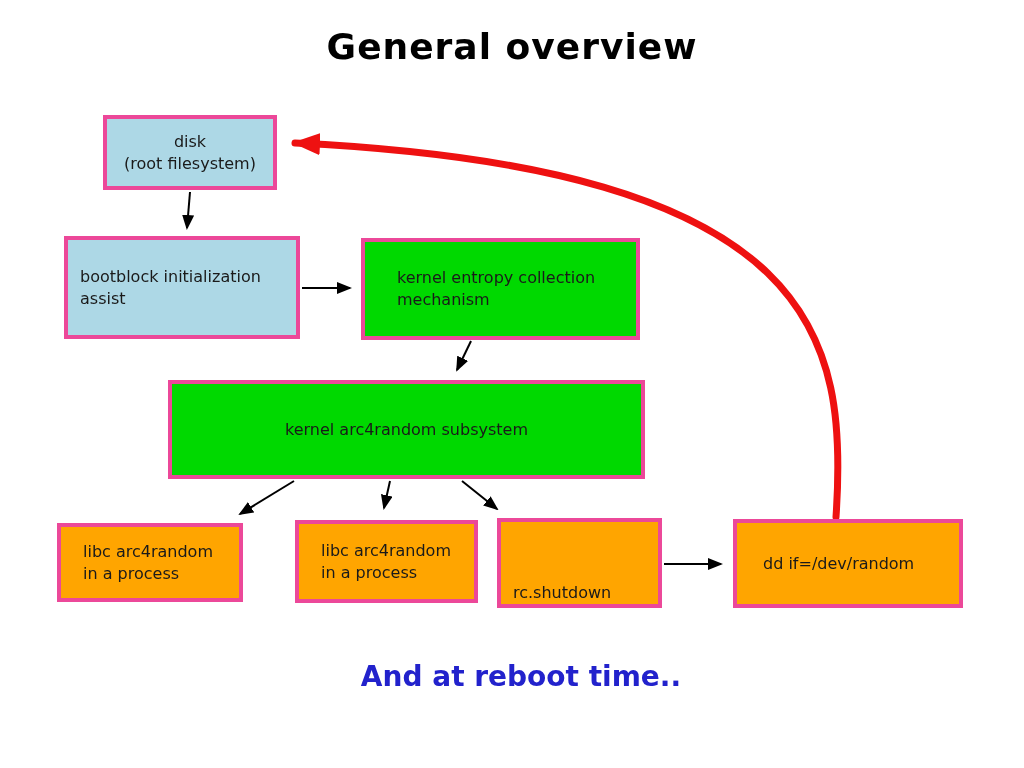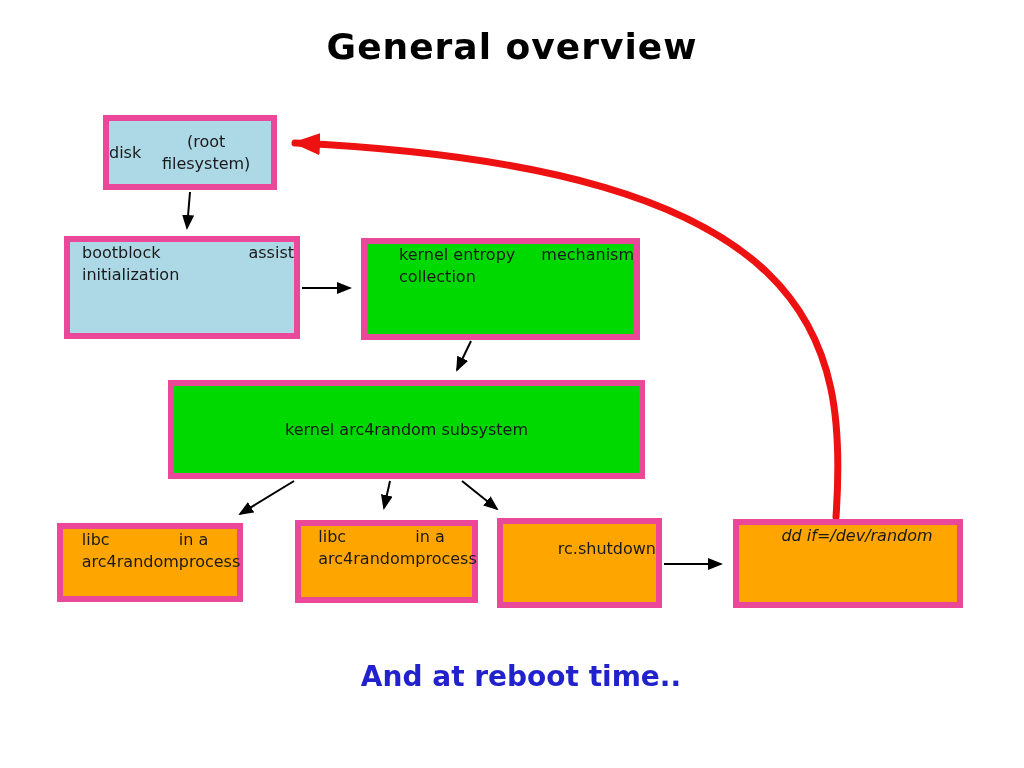--- a/index.html
+++ b/index.html
@@ -13,37 +13,37 @@
     text-align:center; font-size:36px; font-weight:bold; color:#000;
     letter-spacing:1px;
   }
   .footer {
     position:absolute; left:9px; top:660px; width:1024px;
     text-align:center; font-size:28px; font-weight:bold;
     color:var(--footer-blue,#2222cc);
   }
   .node {
     position:absolute; box-sizing:border-box;
-    border:6px solid #ec4899; color:#1a1a1a;
+    border:4px solid #ec4899; color:#1a1a1a;
     font-size:16px; line-height:1.35;
-    display:flex; flex-direction:row; justify-content:center;
+    display:flex; flex-direction:column; justify-content:center;
   }
   .blue   { background:var(--box-blue,#add8e6); }
   .green  { background:var(--box-green,#00d900); }
   .orange { background:var(--box-orange,#ffa500); }
   .center { align-items:center; text-align:center; }
 
   #disk      { left:103px; top:115px; width:174px; height:75px; }
   #bootblock { left:64px;  top:236px; width:236px; height:103px; padding-left:12px; }
   #entropy   { left:361px; top:238px; width:279px; height:102px; padding-left:32px; }
   #arc4      { left:168px; top:380px; width:477px; height:99px; }
   #libc1     { left:57px;  top:523px; width:186px; height:79px;  padding-left:22px; }
   #libc2     { left:295px; top:520px; width:183px; height:83px;  padding-left:22px; }
   #rc        { left:497px; top:518px; width:165px; height:90px;  padding:14px 0 0 12px; justify-content:flex-end; }
-  #dd        { left:733px; top:519px; width:230px; height:89px;  padding-left:18px;font-style:italic; }
+  #dd        { left:733px; top:519px; width:230px; height:89px;  padding-left:26px; }
   #dd .line2 { padding-left:22px; }
 
   #connectors { position:absolute; left:0; top:0; width:1024px; height:768px; pointer-events:none; }
   .black-line { stroke:#000; stroke-width:2; fill:none; }
   .red-line   { stroke:var(--arrow-red,#ee1111); stroke-width:7; fill:none; stroke-linecap:round; }
 </style>
 </head>
 <body>
 
 <div id="stage">

